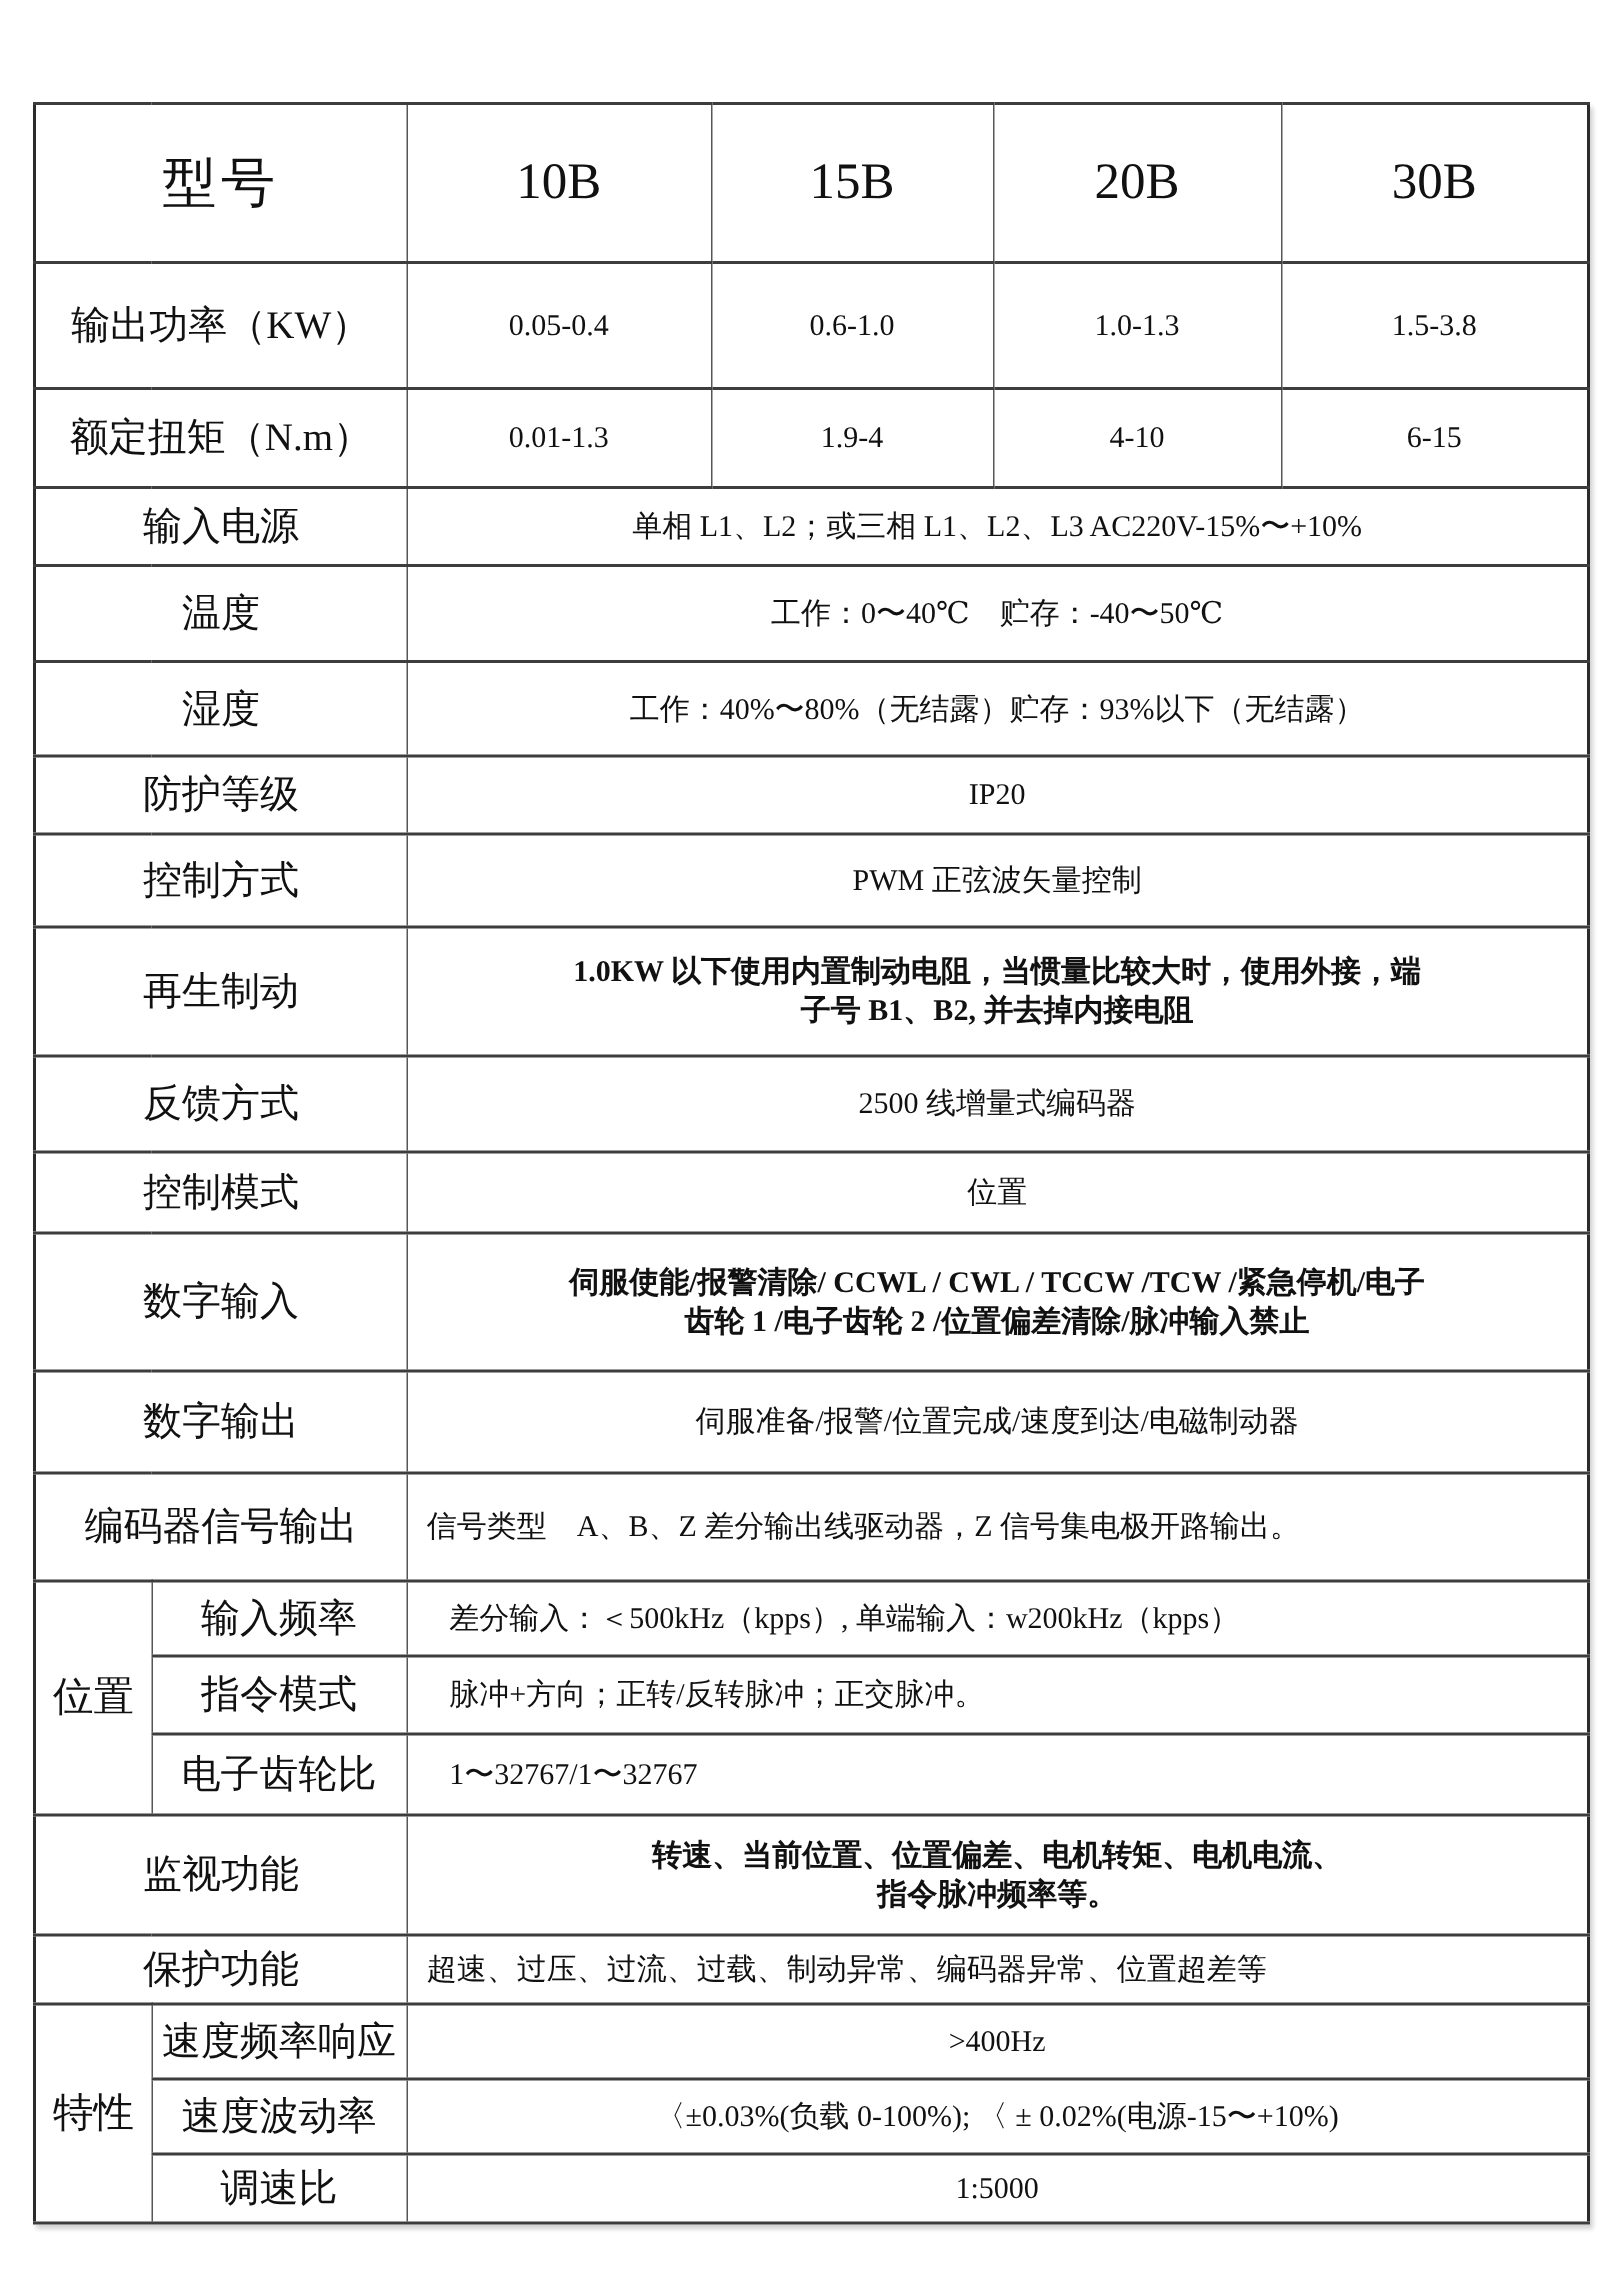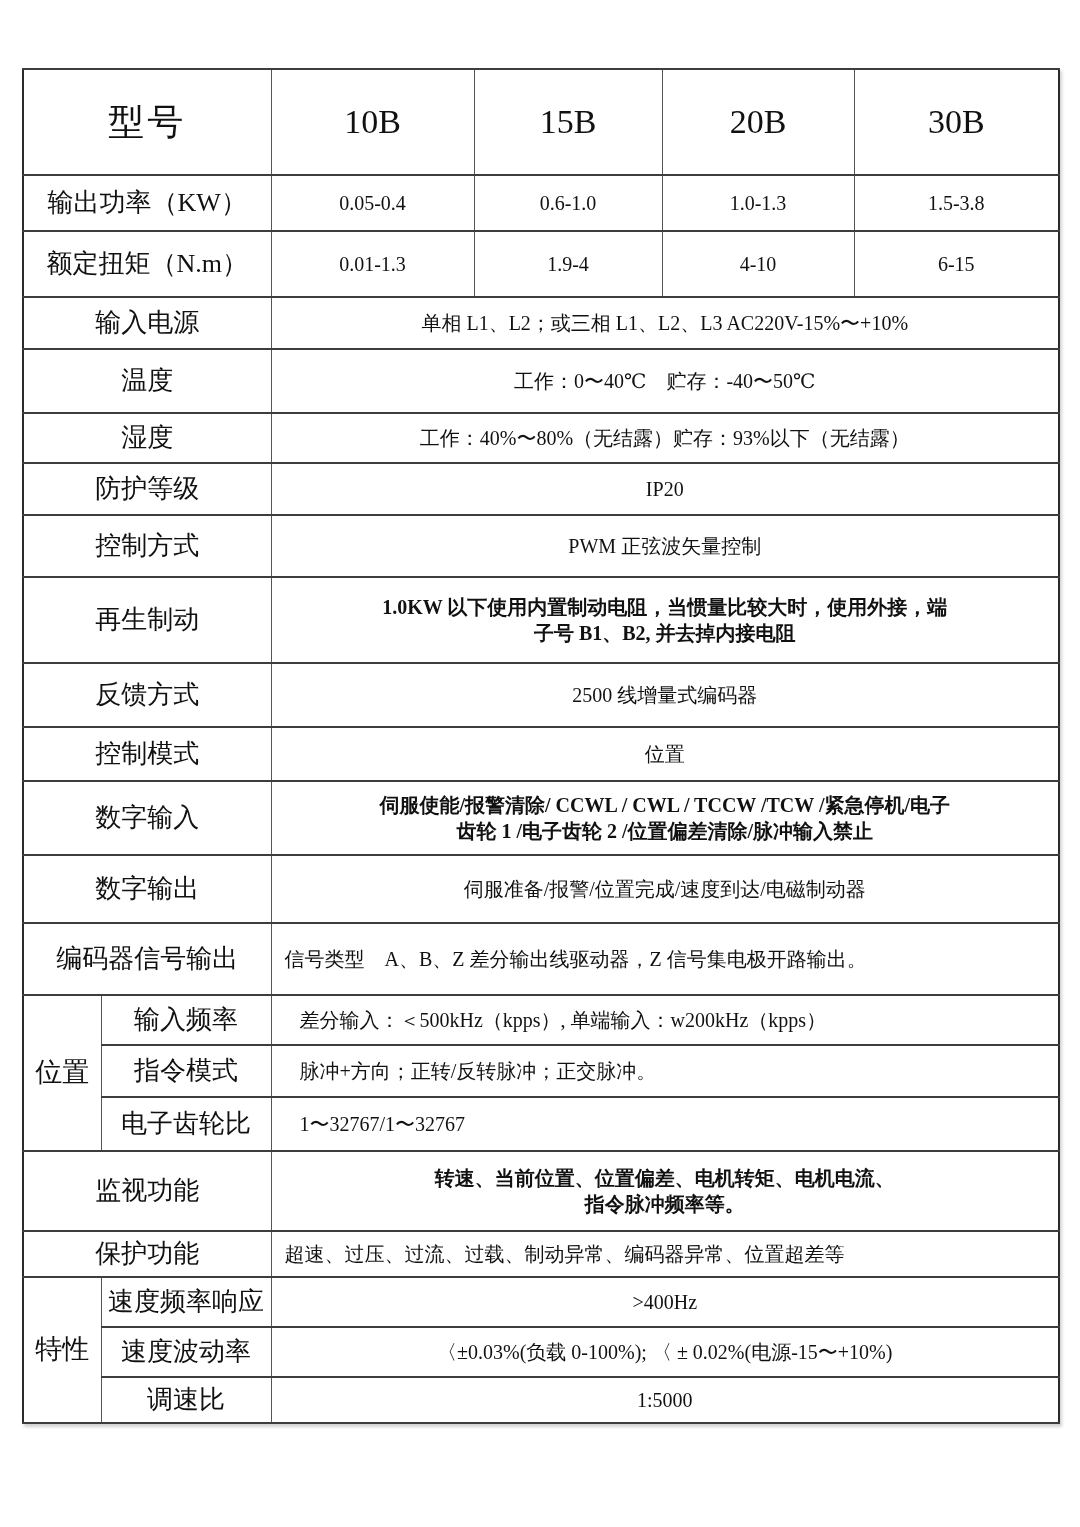--- a/index.html
+++ b/index.html
@@ -60,21 +60,21 @@
 
   <tbody>
       <tr style="height:106px">
     <td colspan="2" class="title-cell">型号</td>
     <td class="model-cell">10B</td>
     <td class="model-cell">15B</td>
     <td class="model-cell">20B</td>
     <td class="model-cell">30B</td>
   </tr>
 
-  <tr style="height:56px">
+  <tr style="height:84px">
     <td colspan="2" class="lbl">输出功率（KW）</td>
     <td>0.05-0.4</td>
     <td>0.6-1.0</td>
     <td>1.0-1.3</td>
     <td>1.5-3.8</td>
   </tr>
 
   <tr style="height:66px">
     <td colspan="2" class="lbl">额定扭矩（N.m）</td>
     <td>0.01-1.3</td>
@@ -86,21 +86,21 @@
   <tr style="height:52px">
     <td colspan="2" class="lbl">输入电源</td>
     <td colspan="4">单相 L1、L2；或三相 L1、L2、L3  AC220V-15%〜+10%</td>
   </tr>
 
   <tr style="height:64px">
     <td colspan="2" class="lbl">温度</td>
     <td colspan="4">工作：0〜40℃　贮存：-40〜50℃</td>
   </tr>
 
-  <tr style="height:50px">
+  <tr style="height:63px">
     <td colspan="2" class="lbl">湿度</td>
     <td colspan="4">工作：40%〜80%（无结露）贮存：93%以下（无结露）</td>
   </tr>
 
   <tr style="height:52px">
     <td colspan="2" class="lbl">防护等级</td>
     <td colspan="4">IP20</td>
   </tr>
 
   <tr style="height:62px">
@@ -117,21 +117,21 @@
   <tr style="height:64px">
     <td colspan="2" class="lbl">反馈方式</td>
     <td colspan="4">2500 线增量式编码器</td>
   </tr>
 
   <tr style="height:54px">
     <td colspan="2" class="lbl">控制模式</td>
     <td colspan="4">位置</td>
   </tr>
 
-  <tr style="height:74px">
+  <tr style="height:92px">
     <td colspan="2" class="lbl">数字输入</td>
     <td colspan="4" class="pre">伺服使能/报警清除/ CCWL / CWL / TCCW /TCW /紧急停机/电子
 齿轮 1 /电子齿轮 2 /位置偏差清除/脉冲输入禁止</td>
   </tr>
 
   <tr style="height:68px">
     <td colspan="2" class="lbl">数字输出</td>
     <td colspan="4">伺服准备/报警/位置完成/速度到达/电磁制动器</td>
   </tr>
 

